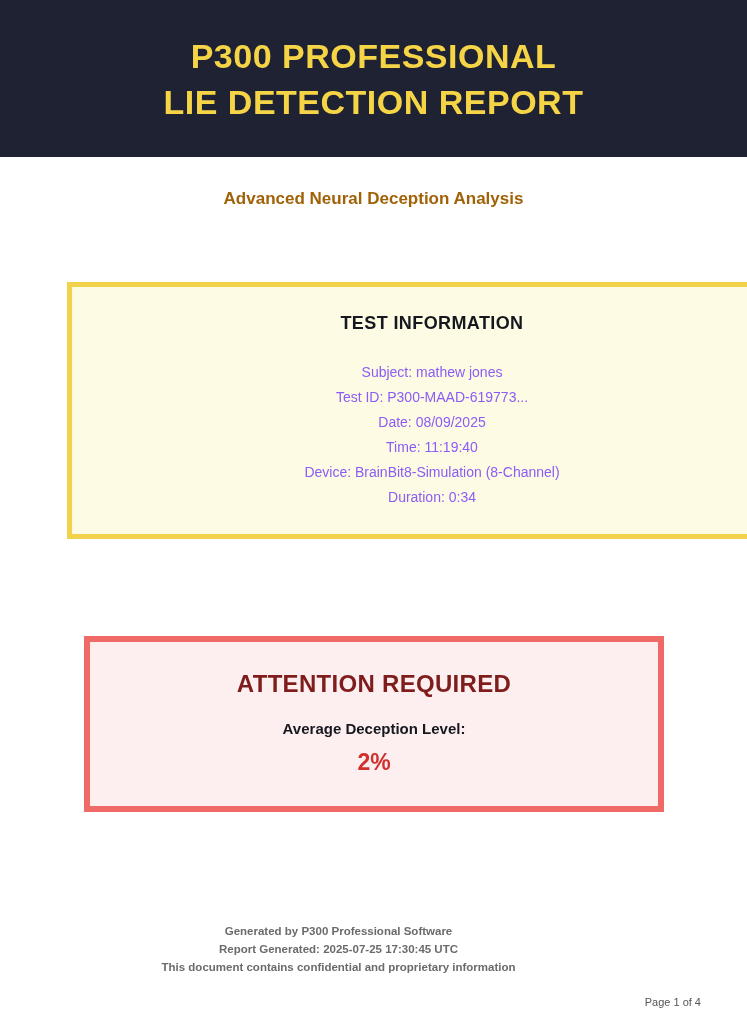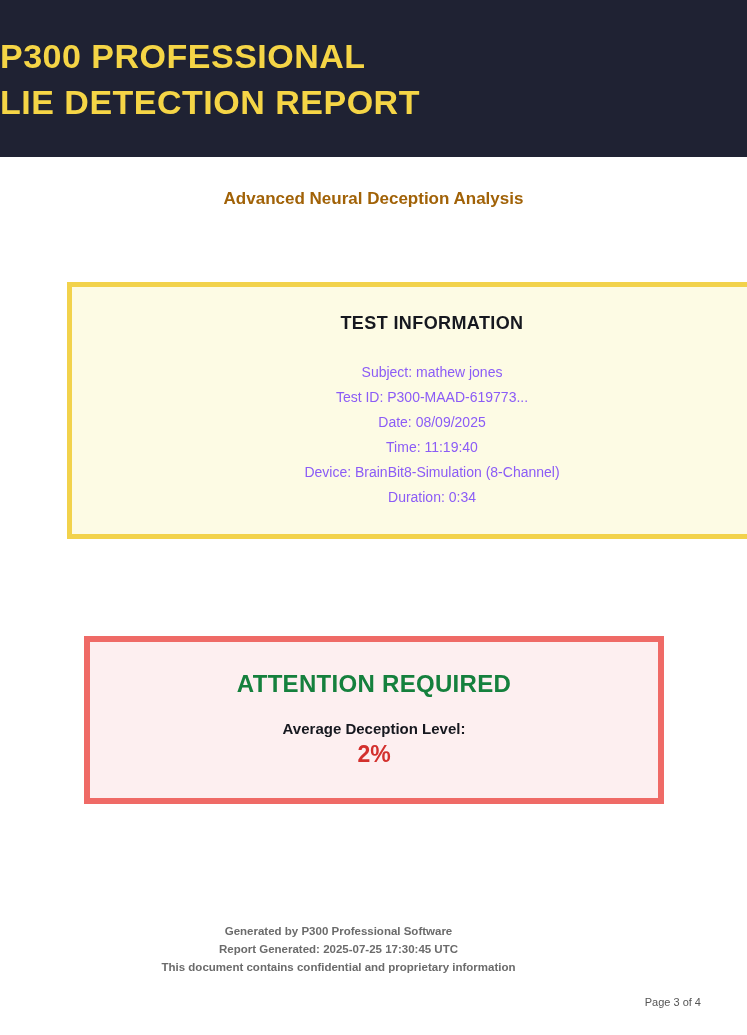--- a/index.html
+++ b/index.html
@@ -20,21 +20,21 @@
     height: 1035px;
     background: #ffffff;
   }
 
   
   .header-banner {
     background: #1f2233;
     height: 157px;
     display: flex;
     flex-direction: column;
-    align-items: flex-start;
+    align-items: center;
     justify-content: center;
     text-align: center;
   }
   .header-title-line {
     color: #f5d546;
     font-size: 34px;
     font-weight: bold;
     letter-spacing: 0.5px;
     line-height: 46px;
     text-transform: uppercase;
@@ -84,29 +84,29 @@
     width: 580px;
     box-sizing: border-box;
     background: #fdeff0;
     border: 6px solid #ef6a66;
     padding: 28px 20px 30px 20px;
     text-align: center;
   }
   .alert-title {
     font-size: 24px;
     font-weight: bold;
-    color: #15803d;
+    color: #7f1d1d;
     letter-spacing: 0.3px;
     margin-bottom: 22px;
   }
   .alert-label {
     font-size: 15px;
     font-weight: bold;
     color: #16181f;
-    margin-bottom: 4px;
+    margin-bottom: 12px;
   }
   .alert-value {
     font-size: 23px;
     font-weight: bold;
     color: #d3302d;
   }
 
   
   .footer {
     position: absolute;
@@ -154,15 +154,15 @@
     <div class="alert-label">Average Deception Level:</div>
     <div class="alert-value">2%</div>
   </div>
 
   <div class="footer">
     <div>Generated by P300 Professional Software</div>
     <div>Report Generated: 2025-07-25 17:30:45 UTC</div>
     <div>This document contains confidential and proprietary information</div>
   </div>
 
-  <div class="page-number">Page 3 of 4</div>
+  <div class="page-number">Page 1 of 4</div>
 
 </div>
 
 </body></html>

